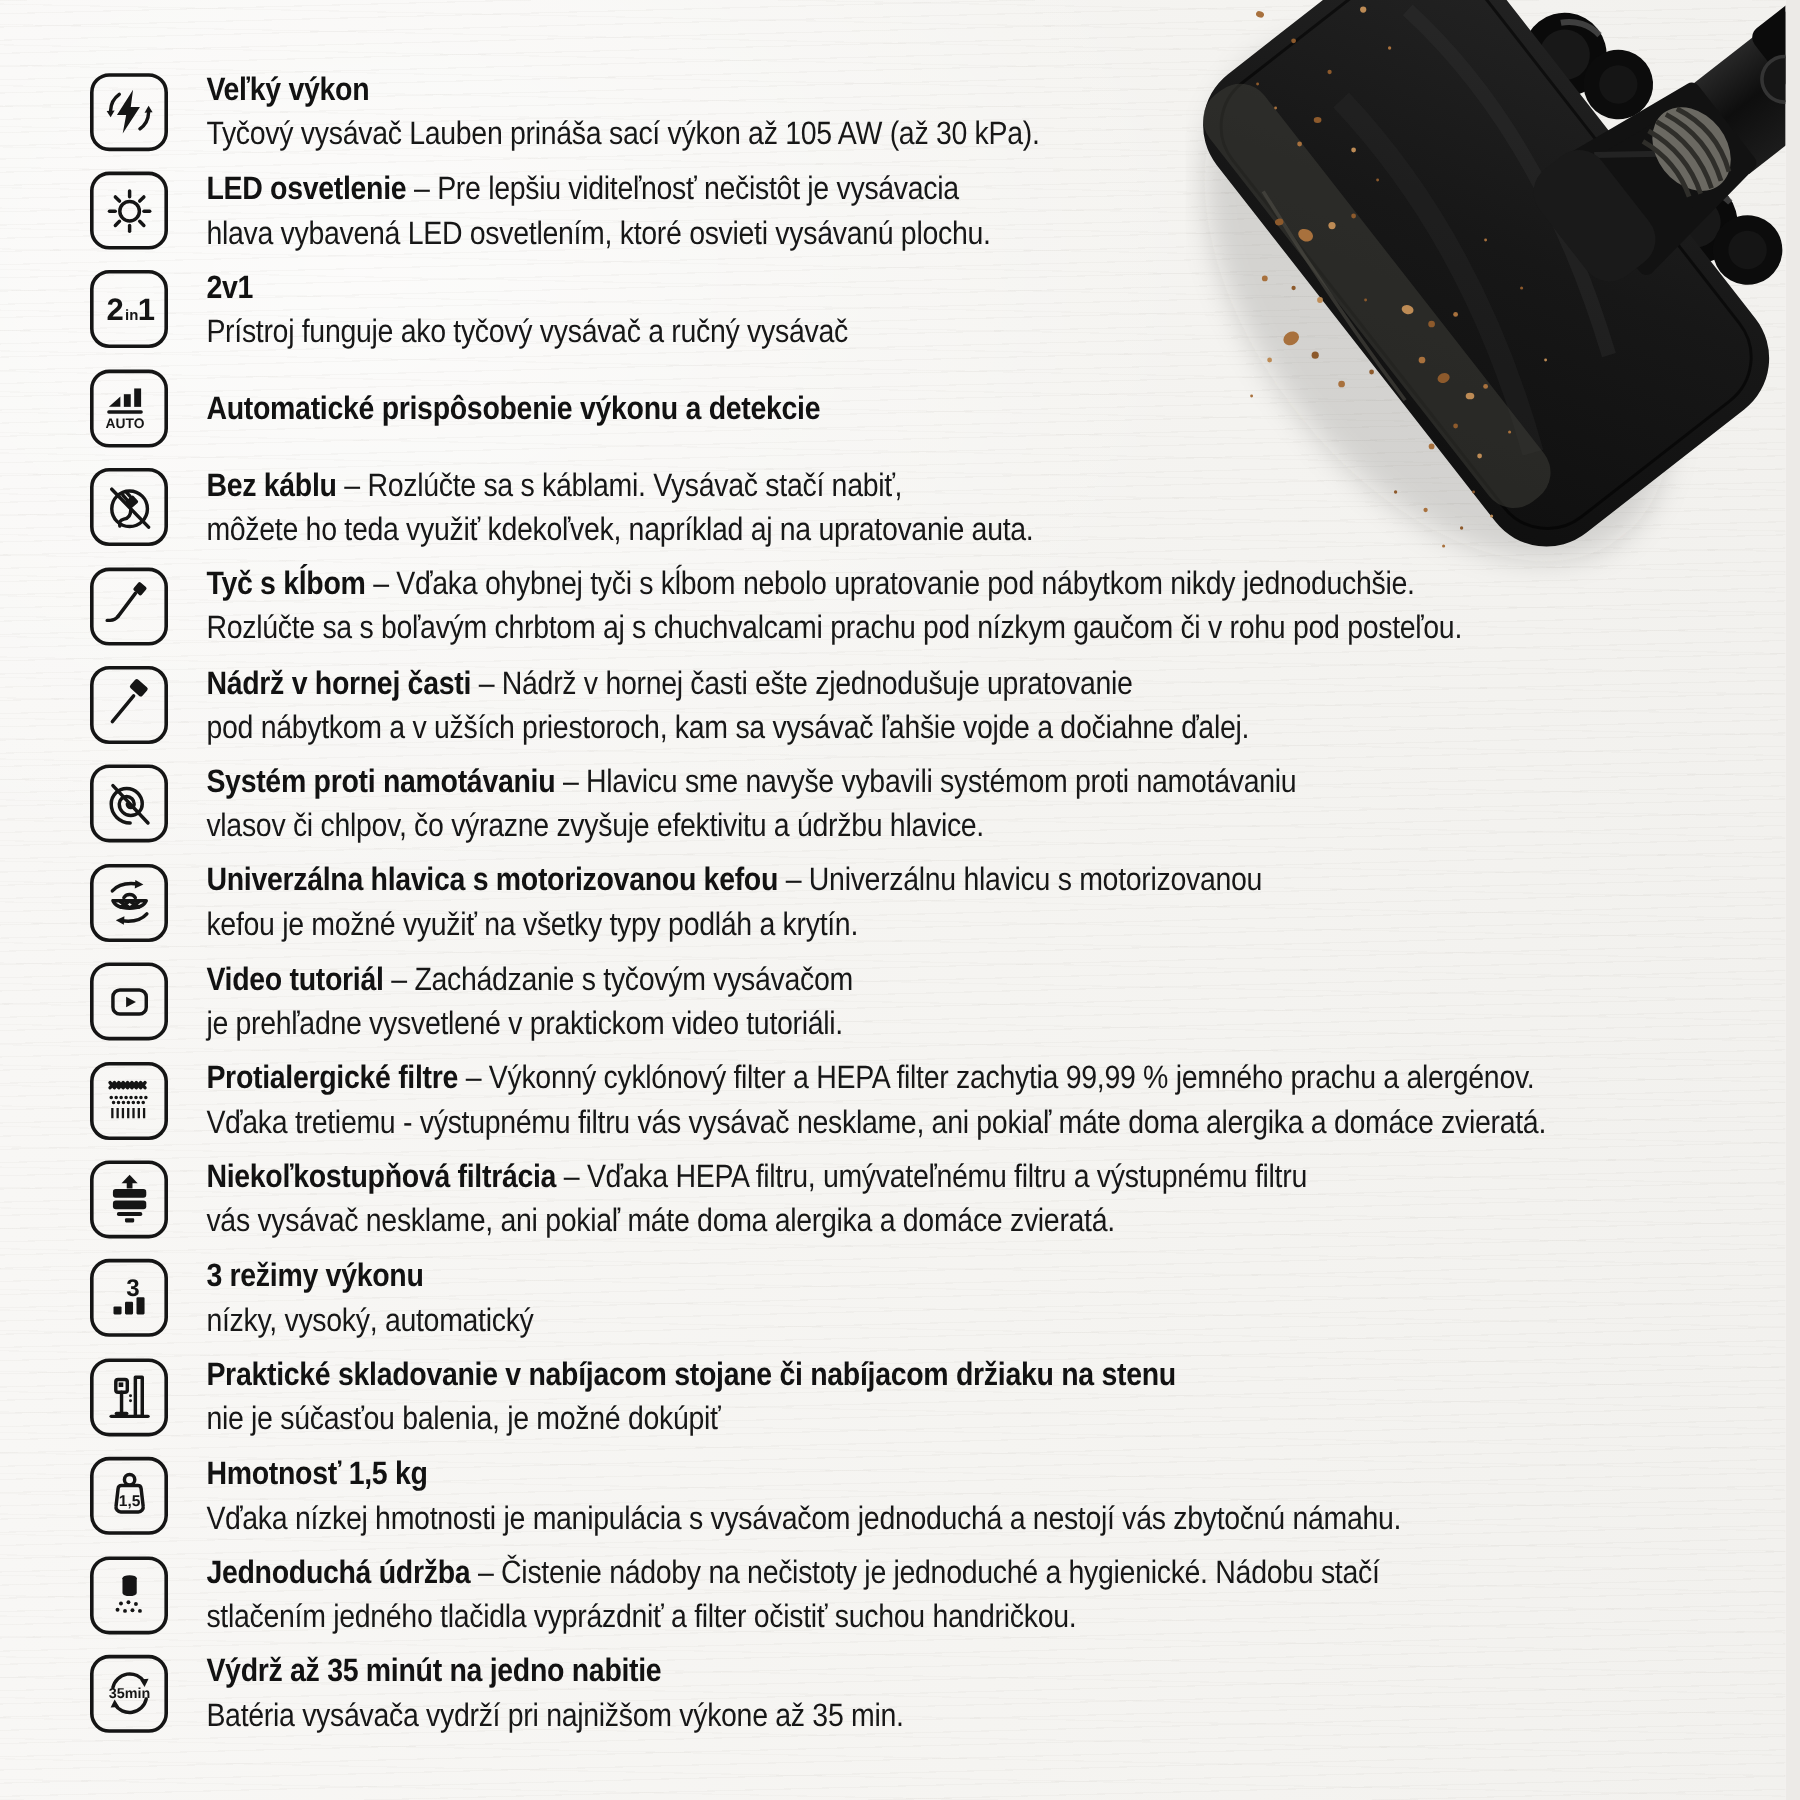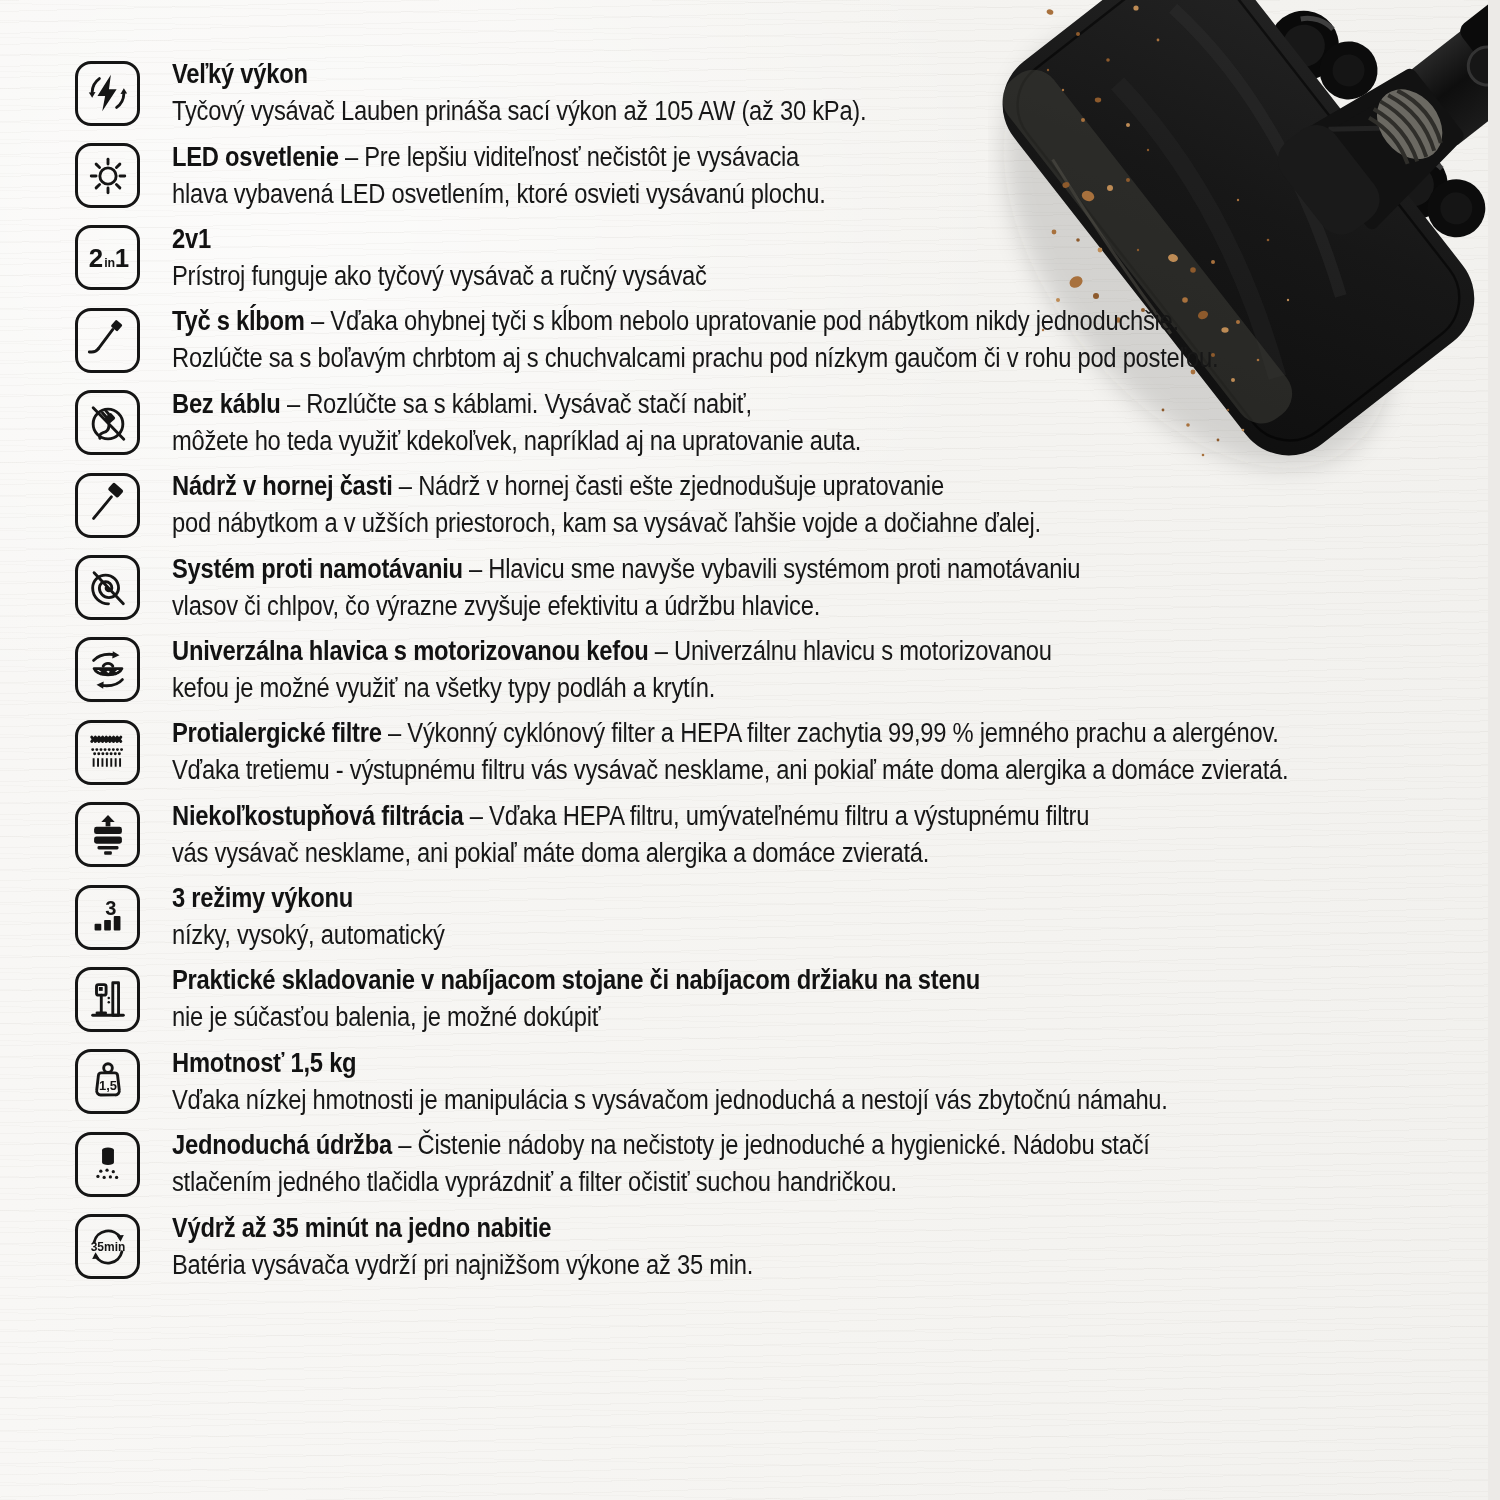--- a/index.html
+++ b/index.html
@@ -188,51 +188,65 @@
           <text class="tx" x="20" y="33" font-size="13">in</text>
           <text class="tx" x="31" y="33" font-size="27">1</text>
         </svg>
       </div>
       <div class="text">
           <div class="line"><span class="bold">2v1</span><span></span></div>
       <div class="line">Prístroj funguje ako tyčový vysávač a ručný vysávač</div>
         </div>
     </div>
 
-
-    <div class="feature">
-      <div class="ib">
-        <svg viewBox="0 0 48 48">
-          <rect class="fl" x="28.5" y="4.5" width="9" height="9" rx="1.5" transform="rotate(40 33 9)"></rect>
-          <line class="st" x1="29" y1="13" x2="14" y2="33" stroke-width="4"></line>
-          <path class="st" d="M14 33 q-2.5 3.5 -7 3.5 l-2.5 0" stroke-width="4"></path>
-        </svg>
-      </div>
-      <div class="text">
-          <div class="line"><span class="bold">Tyč s kĺbom</span><span> – Vďaka ohybnej tyči s kĺbom nebolo upratovanie pod nábytkom nikdy jednoduchšie.</span></div>
-      <div class="line">Rozlúčte sa s boľavým chrbtom aj s chuchvalcami prachu pod nízkym gaučom či v rohu pod posteľou.</div>
-        </div>
+    <div class="feature">
+      <div class="ib">
+        <svg viewBox="0 0 48 48">
+          <polygon class="fl" points="6,23 16,23 16,14"></polygon>
+          <rect class="fl" x="19" y="12" width="6" height="11"></rect>
+          <rect class="fl" x="28" y="7" width="6" height="16"></rect>
+          <line class="st" x1="6" y1="27.5" x2="34" y2="27.5" stroke-width="3.5"></line>
+          <text class="tx" x="20" y="41" font-size="12" text-anchor="middle">AUTO</text>
+        </svg>
+      </div>
+      <div class="text">
+          <div class="line"><span class="bold">Automatické prispôsobenie výkonu a detekcie</span><span></span></div>
+      </div>
     </div>
 
     <div class="feature">
       <div class="ib">
         <svg viewBox="0 0 48 48">
           <circle class="st" cx="24" cy="25" r="15.5"></circle>
           <g transform="rotate(-42 26 19)">
             <rect class="fl" x="21.5" y="15" width="9" height="8" rx="1.5"></rect>
             <line class="st" x1="24" y1="14.5" x2="24" y2="9.5"></line>
             <line class="st" x1="28" y1="14.5" x2="28" y2="9.5"></line>
           </g>
           <path class="st" d="M25 26 q0 7 -6 8 q-5 1.5 -3.5 6"></path>
           <line class="st" x1="8.5" y1="8" x2="40.5" y2="41" stroke-width="3.5"></line>
         </svg>
       </div>
       <div class="text">
           <div class="line"><span class="bold">Bez káblu</span><span> – Rozlúčte sa s káblami. Vysávač stačí nabiť,</span></div>
       <div class="line">môžete ho teda využiť kdekoľvek, napríklad aj na upratovanie auta.</div>
+        </div>
+    </div>
+
+    <div class="feature">
+      <div class="ib">
+        <svg viewBox="0 0 48 48">
+          <rect class="fl" x="28.5" y="4.5" width="9" height="9" rx="1.5" transform="rotate(40 33 9)"></rect>
+          <line class="st" x1="29" y1="13" x2="14" y2="33" stroke-width="4"></line>
+          <path class="st" d="M14 33 q-2.5 3.5 -7 3.5 l-2.5 0" stroke-width="4"></path>
+        </svg>
+      </div>
+      <div class="text">
+          <div class="line"><span class="bold">Tyč s kĺbom</span><span> – Vďaka ohybnej tyči s kĺbom nebolo upratovanie pod nábytkom nikdy jednoduchšie.</span></div>
+      <div class="line">Rozlúčte sa s boľavým chrbtom aj s chuchvalcami prachu pod nízkym gaučom či v rohu pod posteľou.</div>
         </div>
     </div>
 
     <div class="feature">
       <div class="ib">
         <svg viewBox="0 0 48 48">
           <rect class="fl" x="25" y="3.5" width="14" height="10" rx="2" transform="rotate(42 32 8.5)"></rect>
           <line class="st" x1="27.5" y1="15.5" x2="9" y2="38" stroke-width="4.5"></line>
         </svg>
       </div>
@@ -269,20 +283,32 @@
           <path class="st" d="M39 34 q-7 8 -22 6" stroke-width="2.8"></path>
           <polygon class="fl" points="19,43.5 12,39.5 19.5,36"></polygon>
         </svg>
       </div>
       <div class="text">
           <div class="line"><span class="bold">Univerzálna hlavica s motorizovanou kefou</span><span> – Univerzálnu hlavicu s motorizovanou</span></div>
       <div class="line">kefou je možné využiť na všetky typy podláh a krytín.</div>
         </div>
     </div>
 
+    <div class="feature">
+      <div class="ib">
+        <svg viewBox="0 0 48 48">
+          <rect class="st" x="9.5" y="13.5" width="29" height="21" rx="6" stroke-width="3.2"></rect>
+          <polygon class="fl" points="21,19.5 21,28.5 29.5,24"></polygon>
+        </svg>
+      </div>
+      <div class="text">
+          <div class="line"><span class="bold">Video tutoriál</span><span>  – Zachádzanie s tyčovým vysávačom</span></div>
+      <div class="line">je prehľadne vysvetlené v praktickom video tutoriáli.</div>
+        </div>
+    </div>
 
     <div class="feature">
       <div class="ib">
         <svg viewBox="0 0 48 48">
           <path class="st" d="M7 13 l3.8-4.5 3.8 4.5 3.8-4.5 3.8 4.5 3.8-4.5 3.8 4.5 3.8-4.5 3.8 4.5" stroke-width="2.3"></path>
           <path class="st" d="M7 8.5 l3.8 4.5 3.8-4.5 3.8 4.5 3.8-4.5 3.8 4.5 3.8-4.5 3.8 4.5 3.8-4.5" stroke-width="2.3"></path>
           <line class="st" x1="8" y1="21.5" x2="40" y2="21.5" stroke-width="2.6" stroke-dasharray="0.1 4.2"></line>
           <line class="st" x1="10" y1="25.8" x2="38" y2="25.8" stroke-width="2.6" stroke-dasharray="0.1 4.2"></line>
           <line x1="8" y1="35" x2="40" y2="35" stroke="#151515" stroke-width="9" stroke-dasharray="2 2.6" stroke-linecap="butt"></line>
         </svg>

